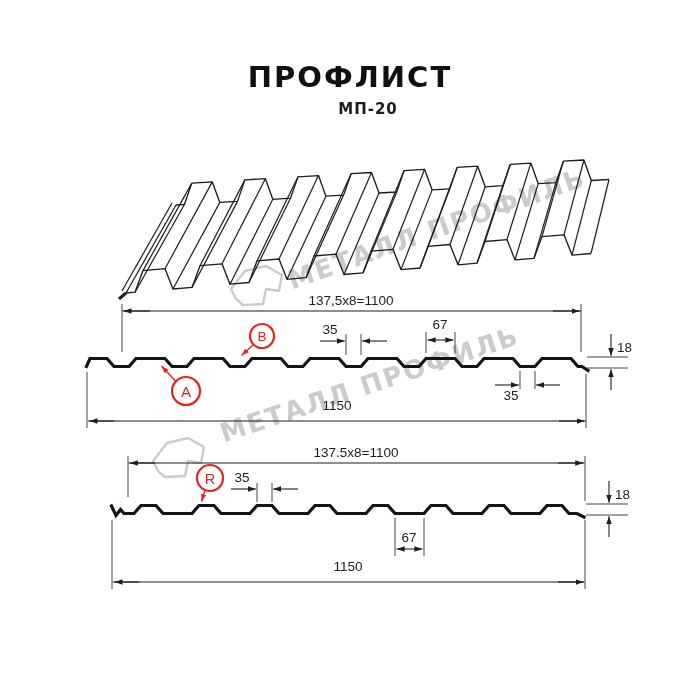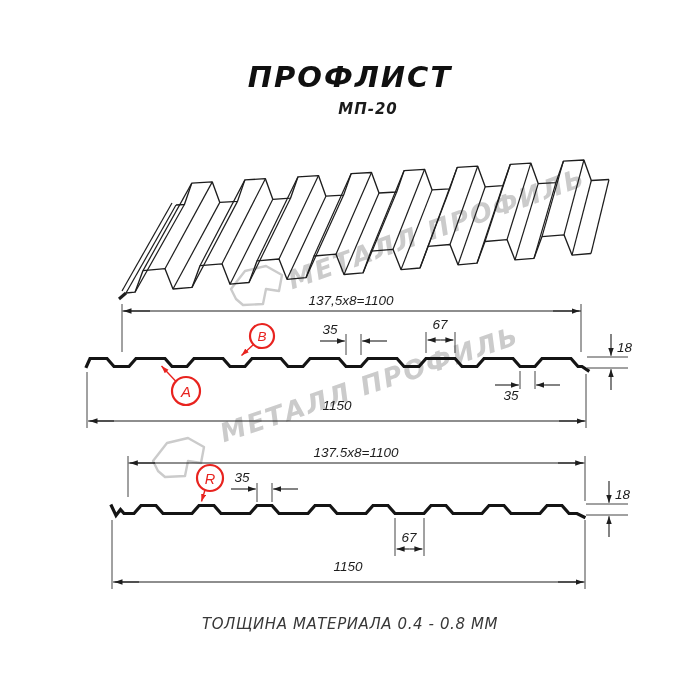--- a/index.html
+++ b/index.html
@@ -1,17 +1,17 @@
 <!DOCTYPE html>
 <html><head>
 <meta charset="utf-8">
 <style>
   html,body{margin:0;padding:0;background:#fff;}
   .stage{position:relative;width:700px;height:691px;background:#ffffff;overflow:hidden;
-         font-family:"Liberation Sans",sans-serif;font-style:italic;}
+         font-family:"Liberation Sans",sans-serif;}
   .title{position:absolute;top:60px;left:0;width:100%;text-align:center;
          font-family:"DejaVu Sans",sans-serif;font-size:29px;font-weight:800;
          letter-spacing:2px;color:#101010;}
   .subtitle{position:absolute;top:100px;left:0;width:100%;text-align:center;
          font-family:"DejaVu Sans",sans-serif;font-size:15px;font-weight:700;
          letter-spacing:1px;color:#1b1b1b;margin-left:18px;}
   .footer{position:absolute;top:615px;left:0;width:100%;text-align:center;
          font-family:"DejaVu Sans",sans-serif;font-size:15px;font-weight:500;
          letter-spacing:0.6px;color:#383838;}
   .wm-text{position:absolute;font-family:"DejaVu Sans",sans-serif;font-weight:700;
@@ -219,14 +219,13 @@
     <g>
       <line class="ext" x1="112" y1="520" x2="112" y2="589"></line>
       <line class="ext" x1="585" y1="520" x2="585" y2="589"></line>
       <line class="dml" x1="113" y1="582" x2="584.5" y2="582"></line>
       <line class="dml" x1="139" y1="582" x2="114.5" y2="582" marker-end="url(#ah)"></line>
       <line class="dml" x1="558" y1="582" x2="583.5" y2="582" marker-end="url(#ah)"></line>
       <text class="dimtxt" x="348" y="571" text-anchor="middle">1150</text>
     </g>
   </svg>
 
-  <div class="footer">ТОЛЩИНА МАТЕРИАЛА 0.4 - 0.8 ММ</div>
 </div>
 
 </body></html>

